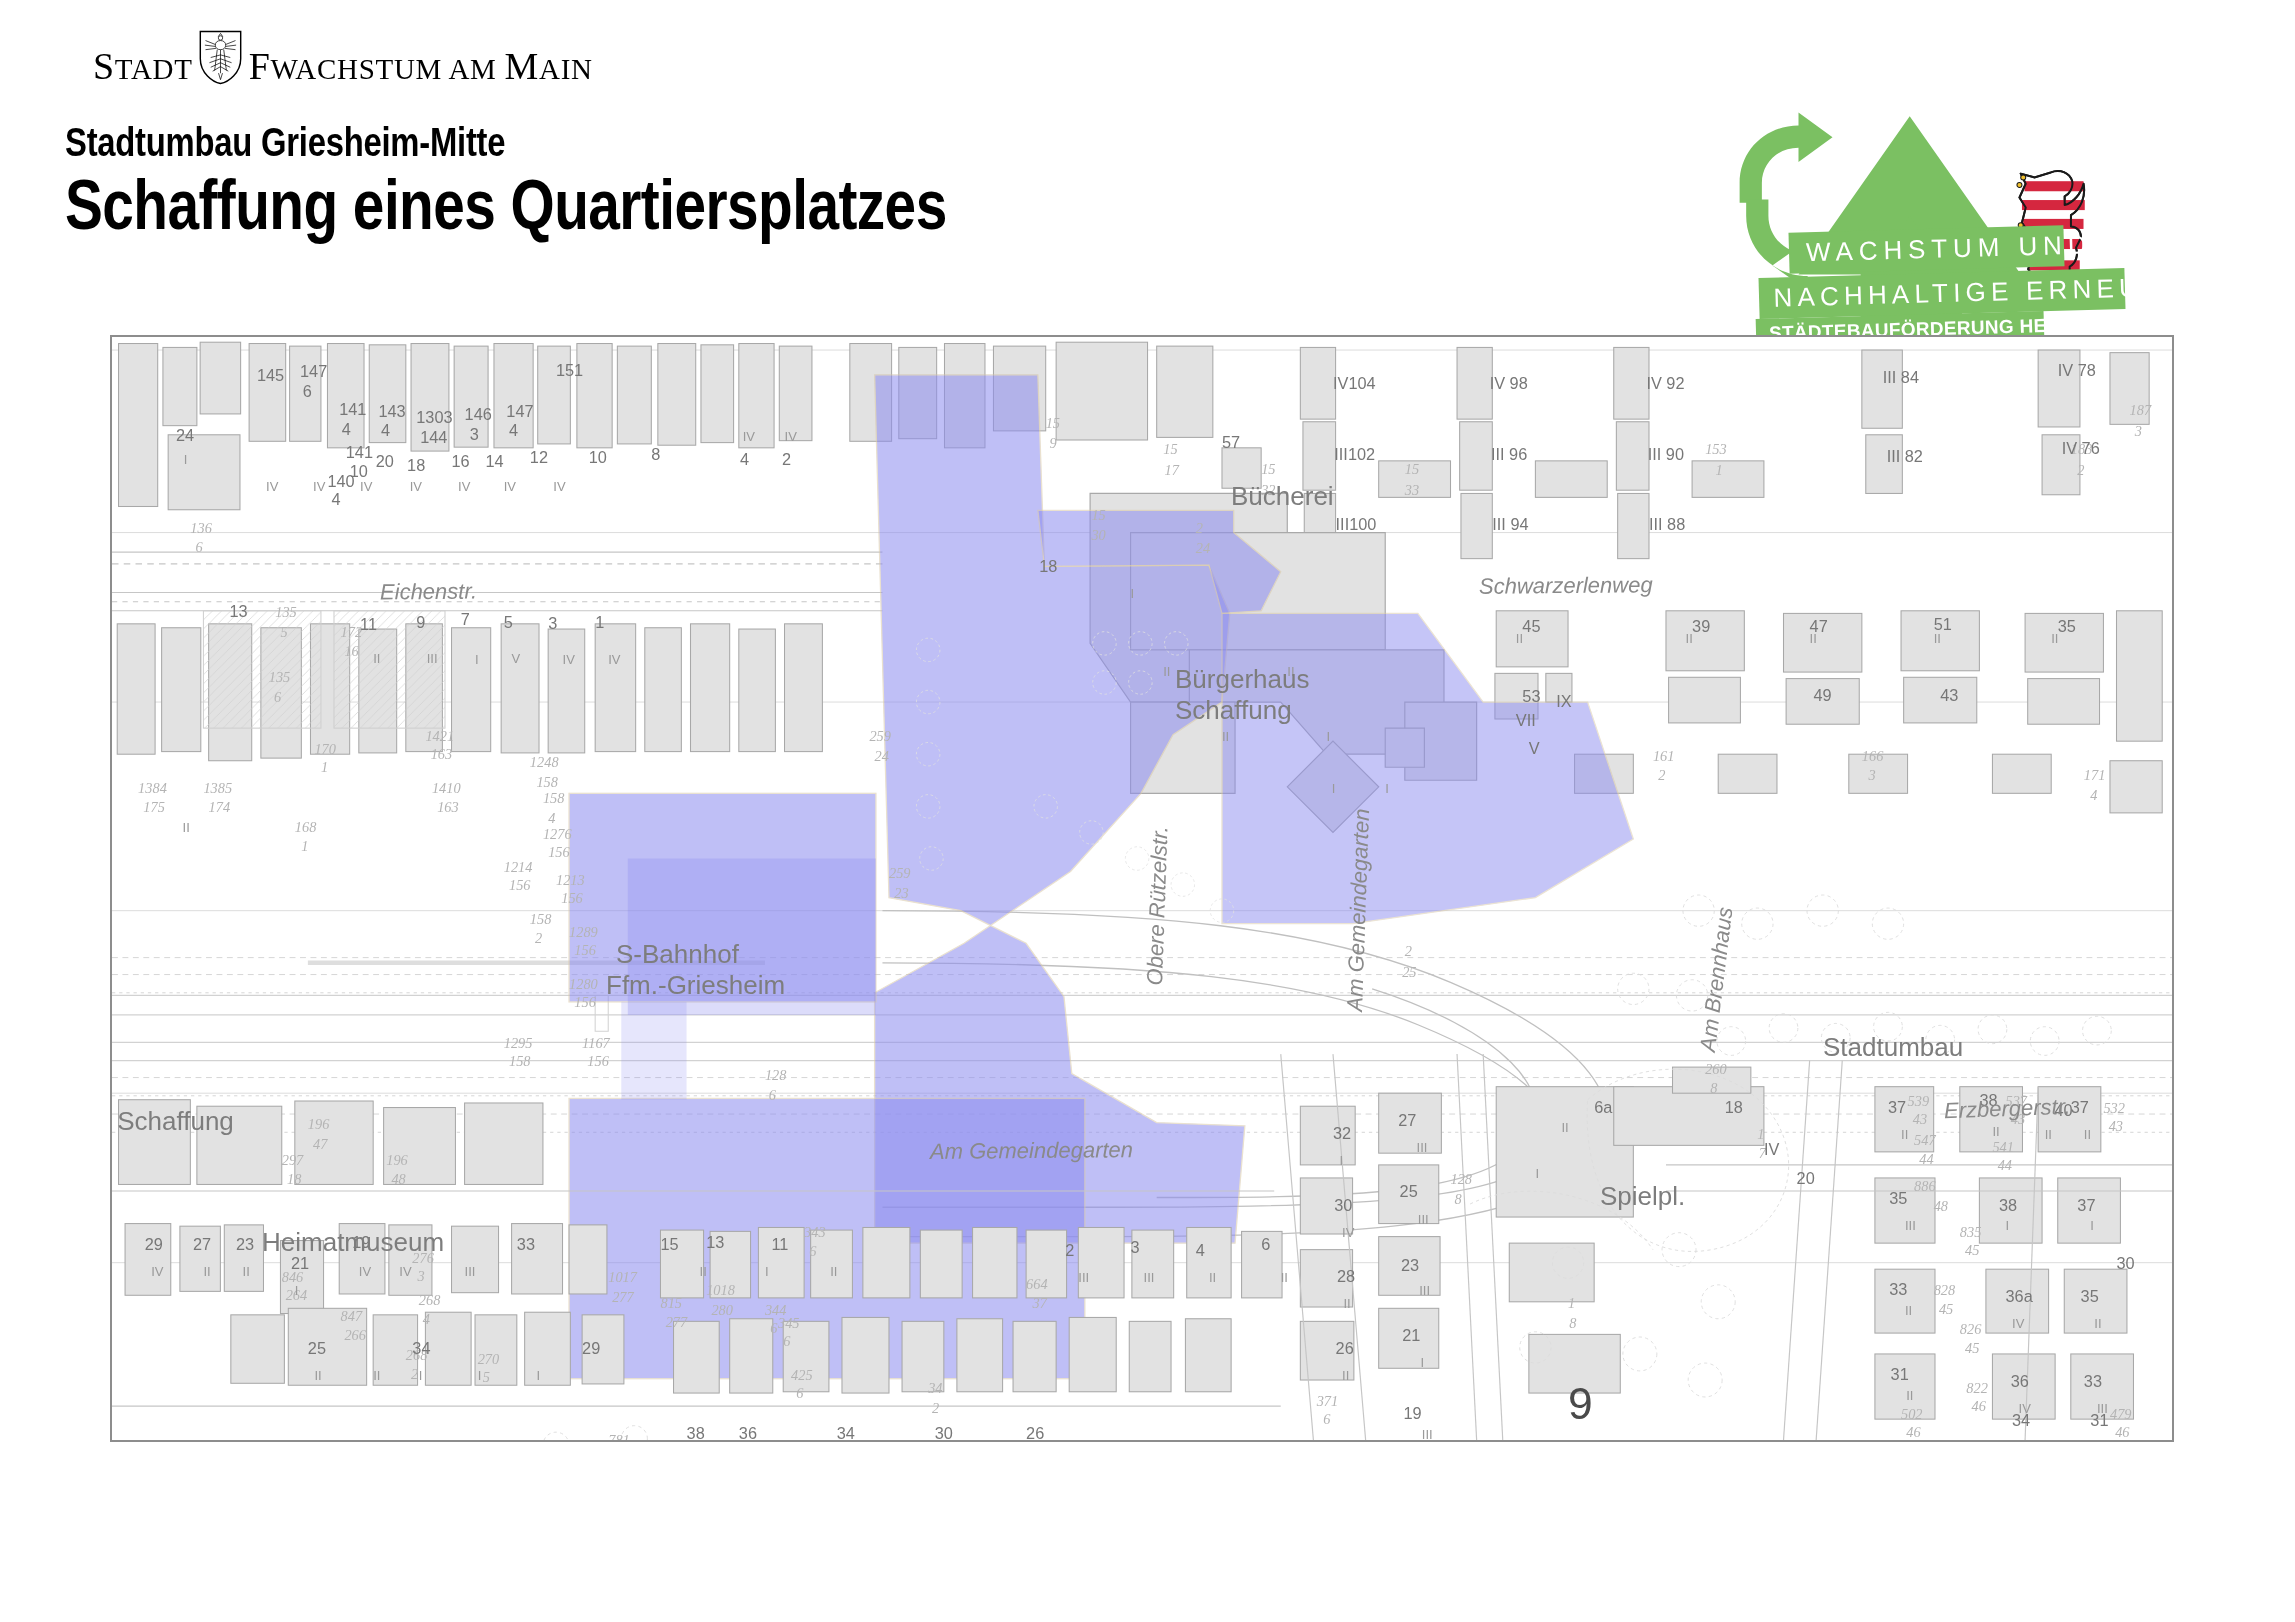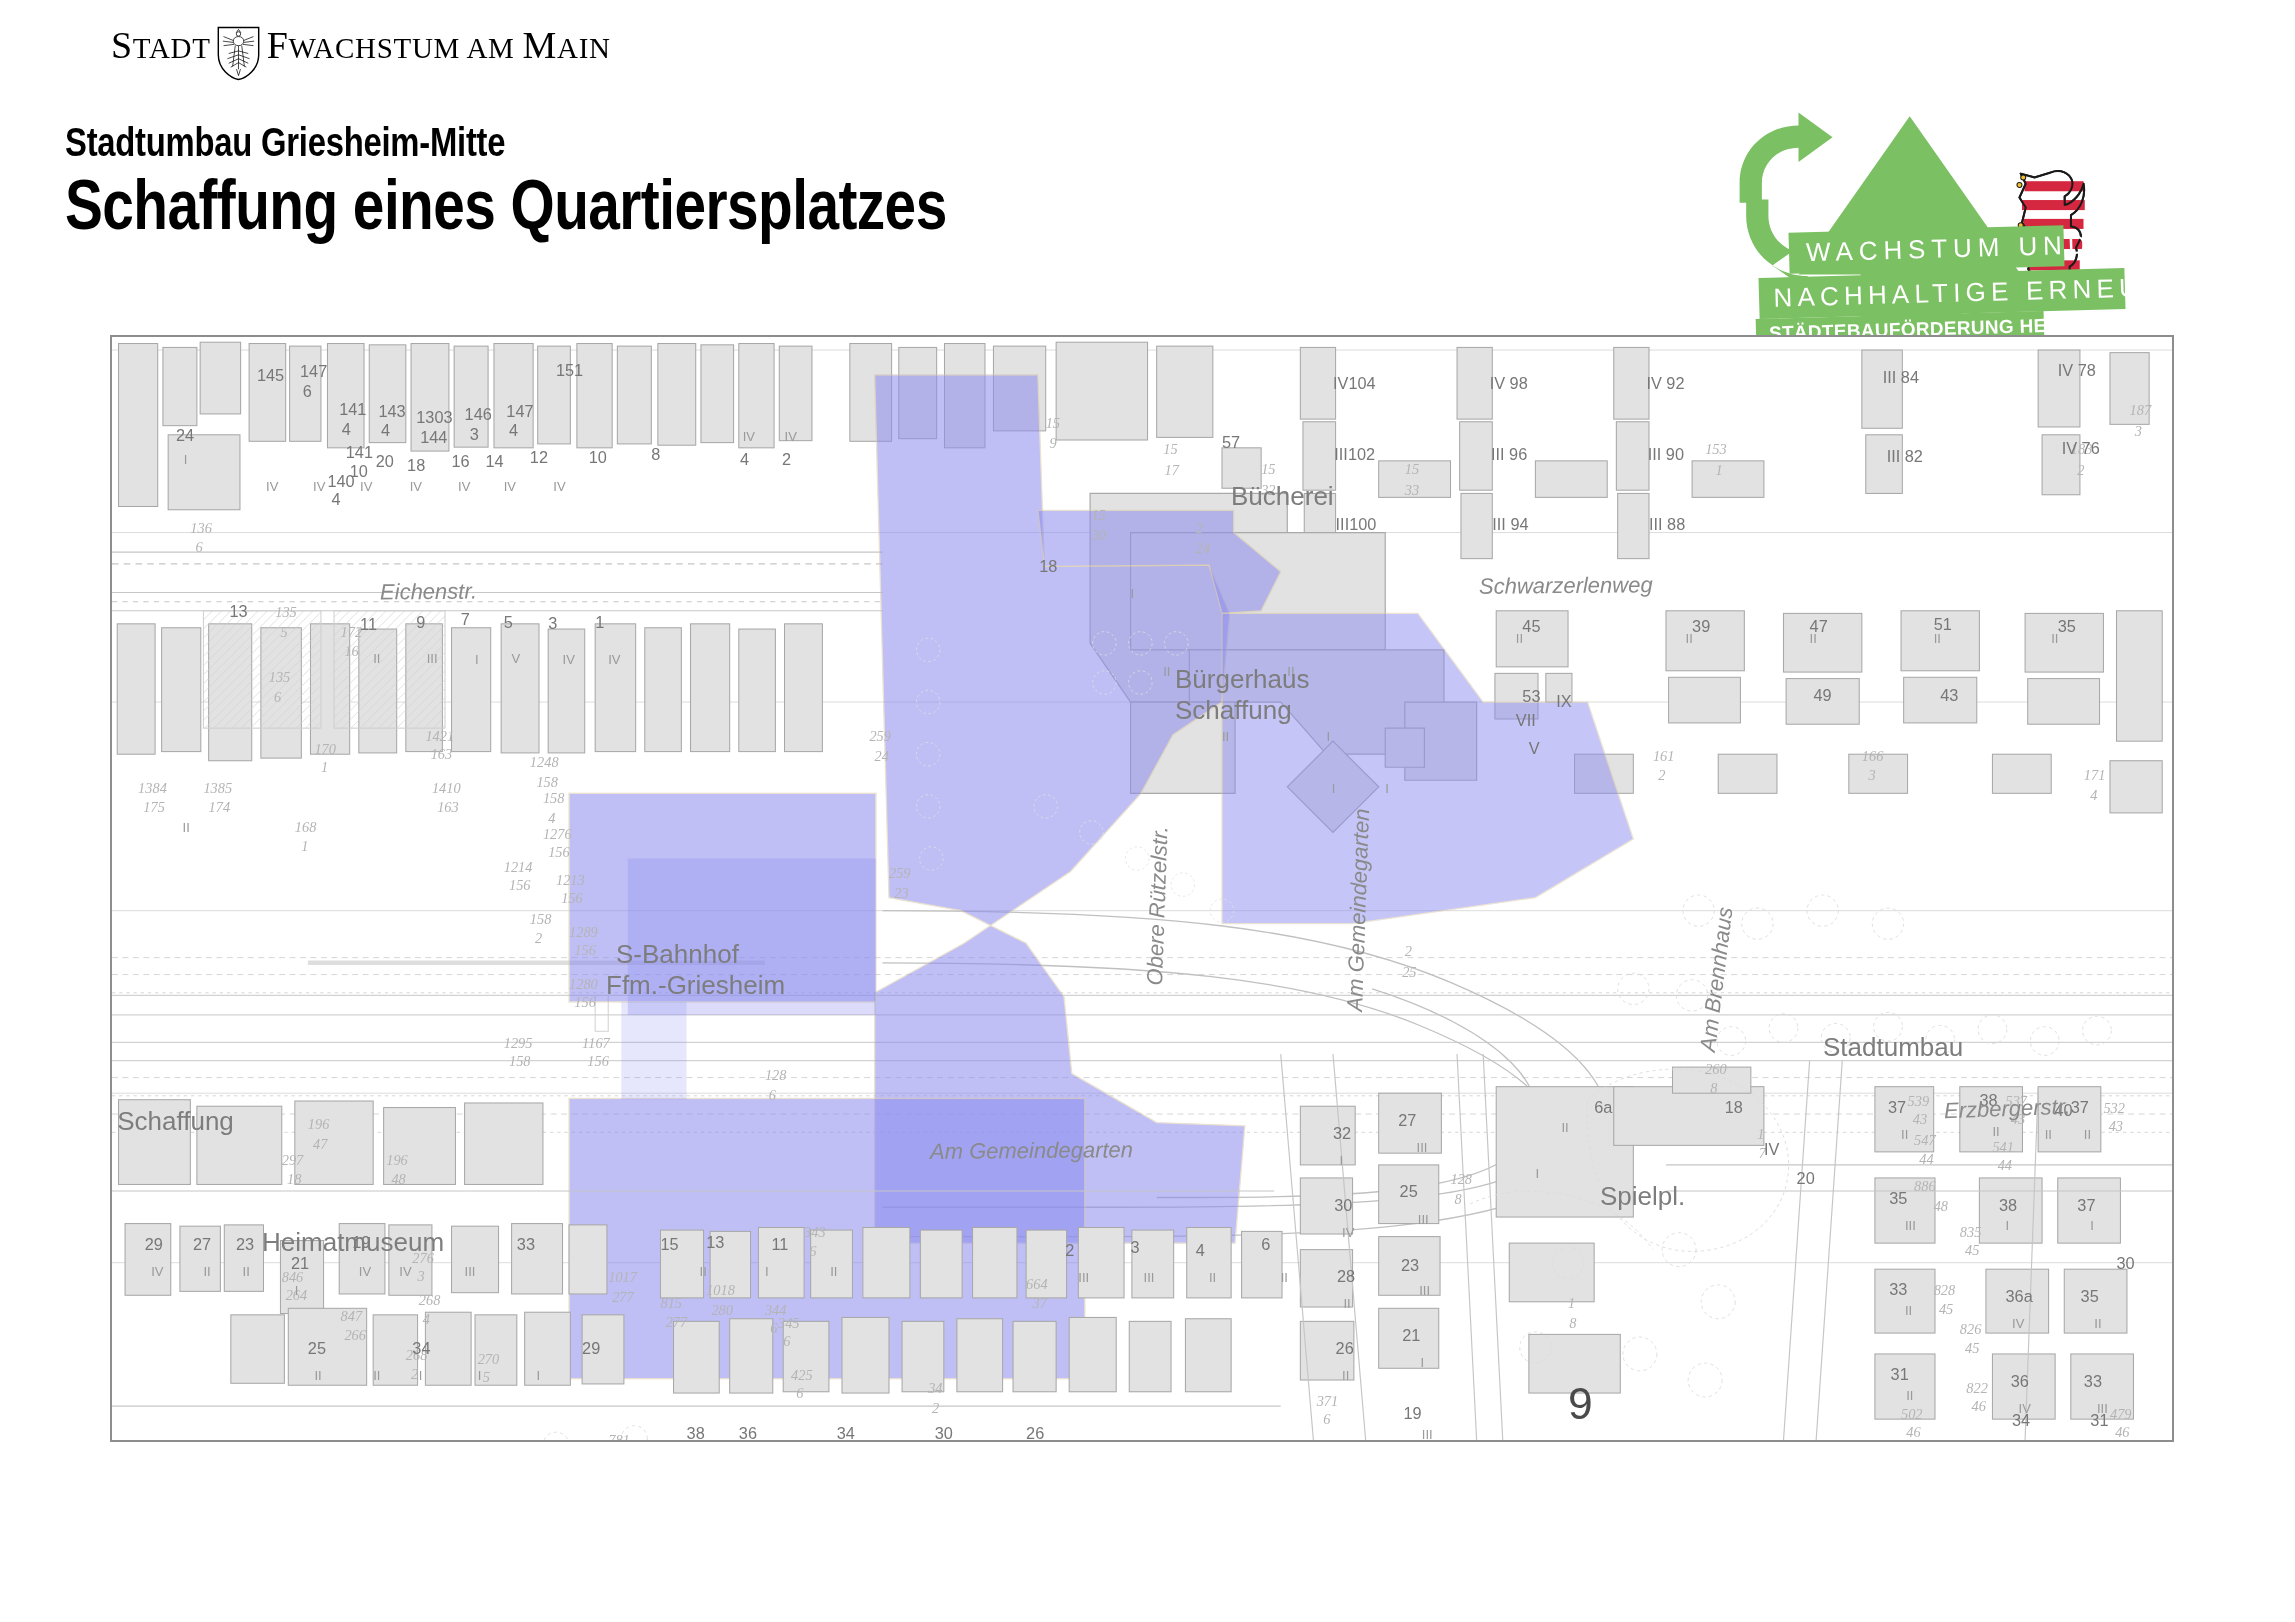--- a/index.html
+++ b/index.html
@@ -2,21 +2,21 @@
 <html style="font-size:10.5px"><head>
 <meta charset="utf-8">
 <title>Stadtumbau Griesheim-Mitte</title>
 <style>
   html,body{margin:0;padding:0;background:#fff;}
   body{width:2295px;height:1622px;position:relative;overflow:hidden;
        font-family:"Liberation Sans",sans-serif;color:#000;}
 
   
   #header{position:absolute;left:0;top:0;width:2295px;height:327px;}
-  #city-logo{position:absolute;left:111px;top:26px;width:419px;height:59px;display:flex;align-items:flex-start;}
+  #city-logo{position:absolute;left:93px;top:26px;width:419px;height:59px;display:flex;align-items:flex-end;}
   #city-crest{width:43px;height:55px;flex:0 0 auto;margin:0 6.5px;}
   .city-word{font-family:"Liberation Serif",serif;font-size:29px;letter-spacing:0.7px;
              white-space:nowrap;line-height:1;font-weight:400;}
   .city-word .cap{font-size:38px;}
 
   #subtitle{position:absolute;left:65px;top:119px;font-size:41px;font-weight:bold;
             letter-spacing:-0.3px;transform:scaleX(.80);transform-origin:left center;white-space:nowrap;}
   #maintitle{position:absolute;left:65px;top:164px;font-size:71px;font-weight:bold;
              letter-spacing:-0.7px;transform:scaleX(.80);transform-origin:left center;white-space:nowrap;}
 

